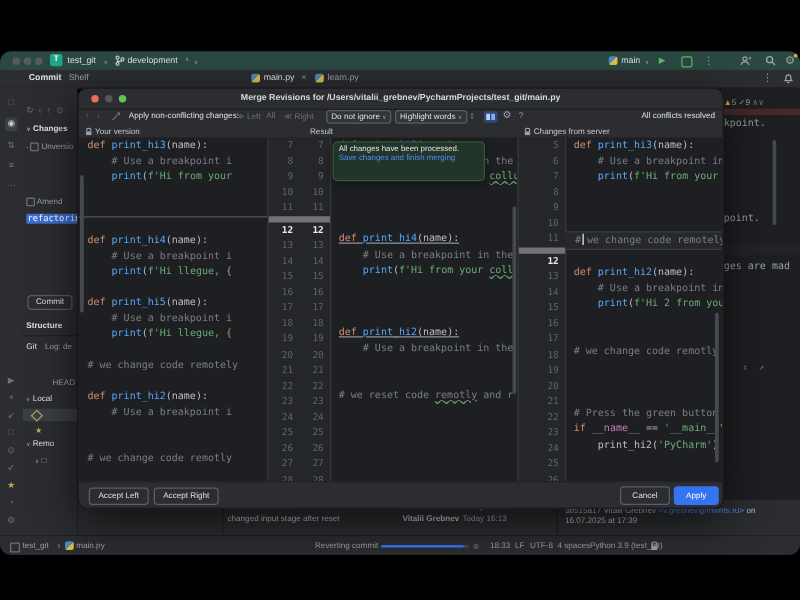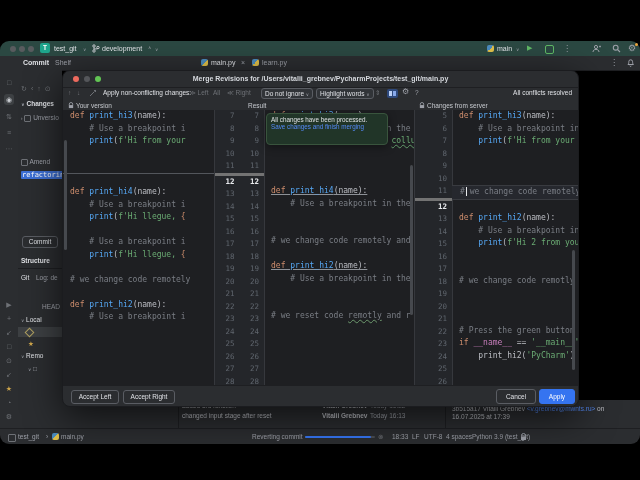--- a/index.html
+++ b/index.html
@@ -63,21 +63,21 @@
   .cl.bt{border-top:1px solid #53565c}
   .cl.ul span{text-decoration:underline;text-decoration-color:#8d9197}
   .cl.hl{background:#26282e;border-top:1px solid #393b40;border-bottom:1px solid #393b40}
   .tk-k{color:#cf8e6d}.tk-f{color:#56a8f5}.tk-n{color:#bcbec4}.tk-c{color:#7a7e85}
   .tk-s{color:#6aab73}.tk-o{color:#cf8e6d}.tk-m{color:#c77dbb}
   .tk-su{color:#6aab73;text-decoration:underline wavy rgba(106,171,115,.85);text-underline-offset:1px}
   .tk-cu{color:#7a7e85;text-decoration:underline wavy rgba(120,170,120,.85);text-underline-offset:1px}
   .gr{height:12.5px;line-height:12.5px;display:flex;justify-content:flex-end;
       font-family:"DejaVu Sans Mono",monospace;font-size:7.5px;color:#5f656d}
   .gr span{width:22px;text-align:right;padding-right:5px}
-  .gr.gb{color:#e8eaed;font-weight:bold;border-top:3px solid #737373}
+  .gr.gb{color:#e8eaed;font-weight:bold;border-top:5px solid #737373}
   .cursor{display:inline-block;width:1px;height:9px;background:#e8eaed;vertical-align:middle;margin-left:7px;margin-right:-7px}
   .sbar{position:absolute;width:3px;border-radius:2px;background:#46494e}
   #notif{position:absolute;left:203px;top:3px;width:112px;height:26px;background:#213528;border:1px solid #39543d;
          border-radius:4px;z-index:3;font-size:6.3px;padding:2px 4px;box-shadow:0 2px 8px rgba(0,0,0,.4)}
   #notif .lnk{color:#548af7}
   #dlg-bottom{position:absolute;bottom:0;left:0;width:100%;height:20px;border-top:1px solid #1e1f22;border-radius:0 0 8px 8px}
   .blue{background:#3574f0 !important;border-color:#3574f0 !important;color:#fff !important}
 
   svg{display:block}
 </style>
@@ -213,20 +213,35 @@
     <div class="row" style="top:270px;left:10px;color:#cfa64b">★</div>
     <div class="row" style="top:282px">
       <span class="chev">∨</span>
       <span>Remo</span>
     </div>
     <div class="row dim" style="top:295px;left:10px">
       <span class="chev">∨</span> □
     </div>
   </div>
 
+  <div id="editor-behind" class="abs mono t8">
+    <div class="abs" style="left:2px;top:8px;font-size:6.5px;font-family:'Liberation Sans','DejaVu Sans',sans-serif">
+      <span style="color:#d9a343">▲</span><span class="dim">5</span>
+      <span style="color:#5fb865">✓</span><span class="dim">9</span>
+      <span class="faint">∧</span><span class="faint">∨</span>
+    </div>
+    <div class="abs" style="left:0;top:17px;width:63px;height:5px;background:#45282a"></div>
+    <div class="frag" style="top:24px">kpoint.</div>
+    <div class="sbar" style="left:41px;top:42px;height:68px"></div>
+    <div class="frag" style="top:100px">point.</div>
+    <div class="abs" style="left:0;top:126px;width:63px;height:8px;background:#222428"></div>
+    <div class="frag" style="top:138px">ges are mad</div>
+    <span class="abs faint" style="left:17px;top:220px;font-size:7px">⇕</span>
+    <span class="abs faint" style="left:30px;top:220px;font-size:7px">↗</span>
+  </div>
 
   <div id="gitlog" class="abs">
     <div style="position:absolute;left:116px;top:0;height:28px;border-left:1px solid #1e1f22"></div>
     <div style="position:absolute;left:383px;top:0;height:28px;border-left:1px solid #1e1f22"></div>
     <div id="gl-rows">
         <div class="gl-row" style="top: 2px;">
           <span class="gl-msg">added 3rd function</span>
           <span class="gl-author">Vitalii Grebnev</span>
           <span class="gl-time">Today 16:22</span>
         </div>
@@ -324,29 +339,31 @@
           <div class="cl"><span class="tk-k">def </span><span class="tk-f">print_hi3</span><span class="tk-n">(name):</span></div>
           <div class="cl"><span class="tk-c">    # Use a breakpoint i</span></div>
           <div class="cl"><span class="tk-n">    </span><span class="tk-f">print</span><span class="tk-n">(</span><span class="tk-s">f'Hi from your</span></div>
           <div class="cl"></div>
           <div class="cl"></div>
           <div class="cl bt"></div>
           <div class="cl"><span class="tk-k">def </span><span class="tk-f">print_hi4</span><span class="tk-n">(name):</span></div>
           <div class="cl"><span class="tk-c">    # Use a breakpoint i</span></div>
           <div class="cl"><span class="tk-n">    </span><span class="tk-f">print</span><span class="tk-n">(</span><span class="tk-s">f'Hi llegue, </span><span class="tk-o">{</span></div>
           <div class="cl"></div>
+          <div class="cl"><span class="tk-k">def </span><span class="tk-f">print_hi5</span><span class="tk-n">(name):</span></div>
           <div class="cl"><span class="tk-c">    # Use a breakpoint i</span></div>
           <div class="cl"><span class="tk-n">    </span><span class="tk-f">print</span><span class="tk-n">(</span><span class="tk-s">f'Hi llegue, </span><span class="tk-o">{</span></div>
           <div class="cl"></div>
           <div class="cl"><span class="tk-c"># we change code remotely</span></div>
           <div class="cl"></div>
           <div class="cl"><span class="tk-k">def </span><span class="tk-f">print_hi2</span><span class="tk-n">(name):</span></div>
           <div class="cl"><span class="tk-c">    # Use a breakpoint i</span></div>
           <div class="cl"></div>
           <div class="cl"></div>
+          <div class="cl"><span class="tk-c"># we change code remotly</span></div>
         </div>
       <div class="sbar" style="left:1px;top:30px;height:110px"></div>
       <div id="gutter1" class="gutter" style="left:151px;width:49px">
           <div class="gr">
             <span>7</span>
             <span>7</span>
           </div>
           <div class="gr">
             <span>8</span>
             <span>8</span>
@@ -434,23 +451,23 @@
         </div>
       <div id="pane-center" class="pane" style="left:201px;width:150px">
           <div class="cl"><span class="tk-k">def </span><span class="tk-f">print_hi3</span><span class="tk-n">(name):</span></div>
           <div class="cl"><span class="tk-c">    # Use a breakpoint in the</span></div>
           <div class="cl"><span class="tk-n">    </span><span class="tk-f">print</span><span class="tk-n">(</span><span class="tk-s">f'Hi from your </span><span class="tk-su">collu</span></div>
           <div class="cl"></div>
           <div class="cl"></div>
           <div class="cl"></div>
           <div class="cl ul"><span class="tk-k">def </span><span class="tk-f">print_hi4</span><span class="tk-n">(name):</span></div>
           <div class="cl"><span class="tk-c">    # Use a breakpoint in the</span></div>
-          <div class="cl"></div>
-          <div class="cl"></div>
-          <div class="cl"><span class="tk-c"># we change code remotely and</span></div>
+          <div class="cl"><span class="tk-n">    </span><span class="tk-f">print</span><span class="tk-n">(</span><span class="tk-s">f'Hi from your </span><span class="tk-su">coll</span></div>
+          <div class="cl"></div>
+          <div class="cl"></div>
           <div class="cl"></div>
           <div class="cl ul"><span class="tk-k">def </span><span class="tk-f">print_hi2</span><span class="tk-n">(name):</span></div>
           <div class="cl"><span class="tk-c">    # Use a breakpoint in the</span></div>
           <div class="cl"></div>
           <div class="cl"></div>
           <div class="cl"><span class="tk-c"># we reset code </span><span class="tk-cu">remotly</span><span class="tk-c"> and r</span></div>
           <div class="cl"></div>
           <div class="cl"></div>
           <div class="cl"></div>
         </div>

